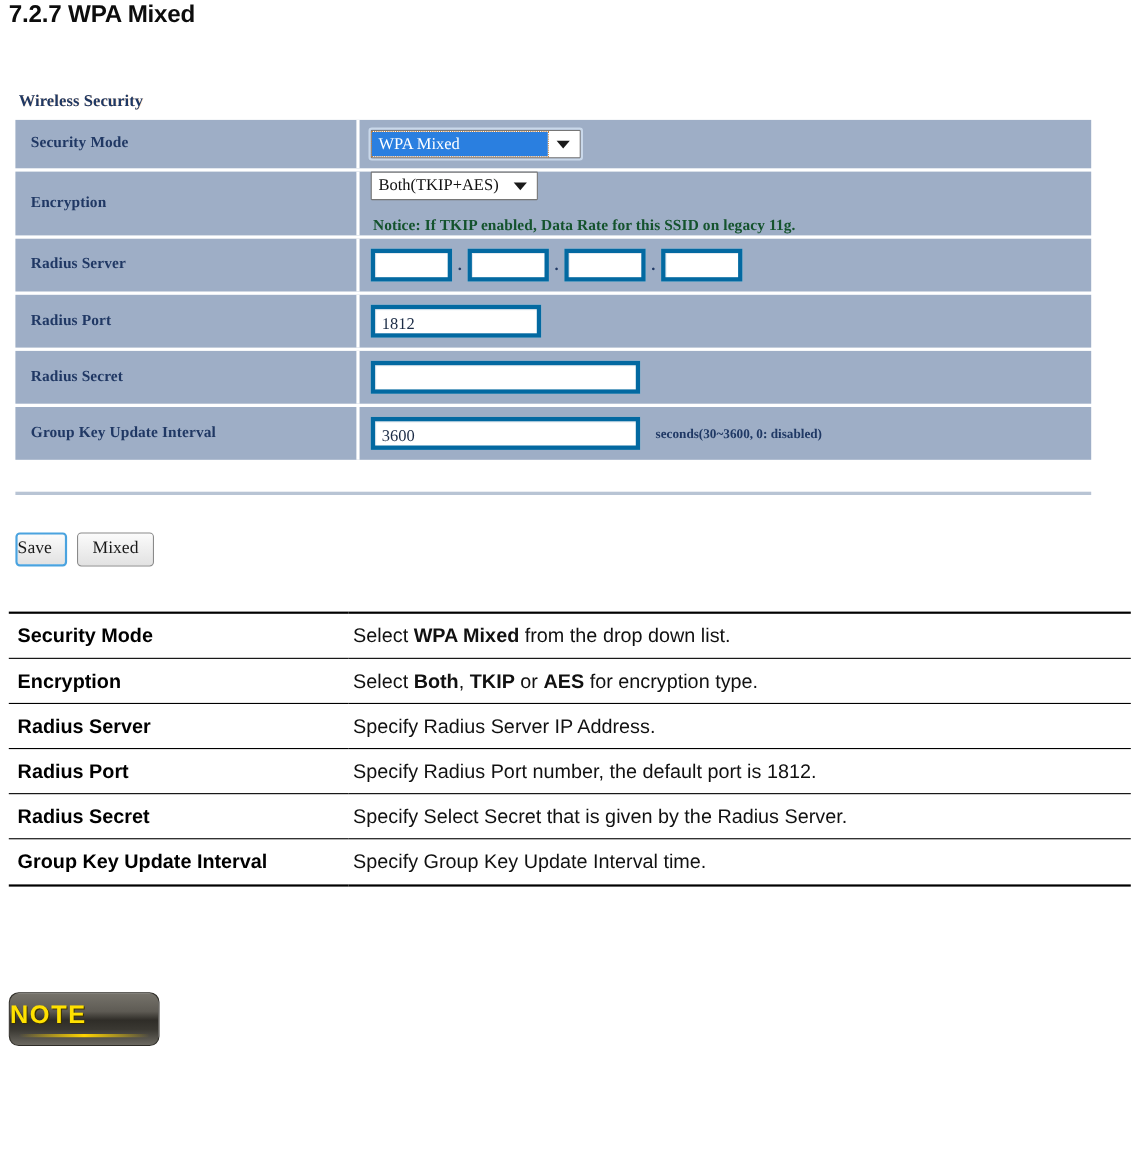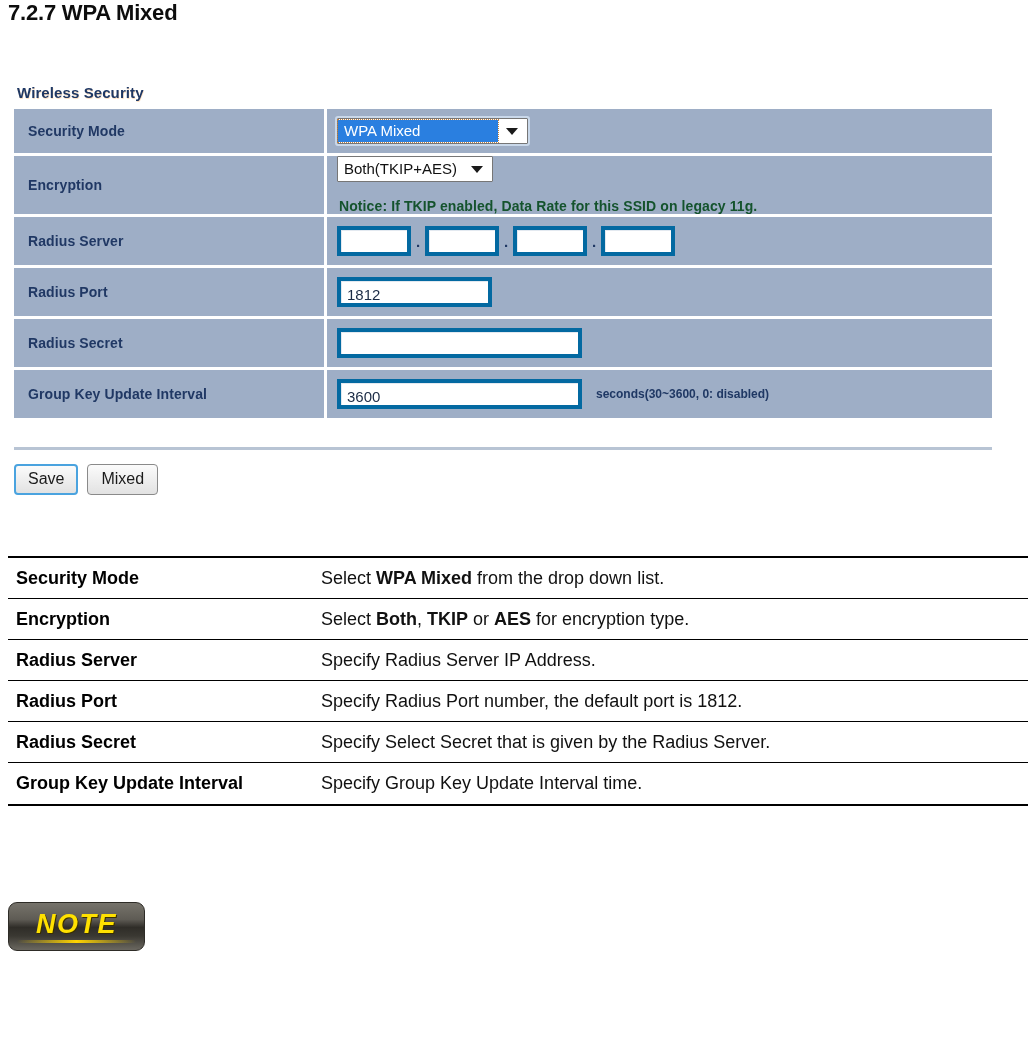--- a/index.html
+++ b/index.html
@@ -26,20 +26,21 @@
     letter-spacing: -0.2px;
     color: #0d0d0d;
   }
 
   
   .config-shot {
     position: absolute;
     left: 14px;
     top: 84px;
     width: 776px;
+    font-family: Liberation Serif, serif;
   }
   .ws-heading {
     font-size: 15px;
     font-weight: bold;
     color: #1f3864;
     letter-spacing: 0.1px;
     margin: 0 0 5px 3px;
     text-shadow: 0.5px 0.5px 0 rgba(255,170,80,0.35);
   }
   .cfg-table {
@@ -169,21 +170,22 @@
     color: #1a1a1a;
     background: linear-gradient(#fbfbfb, #e2e2e2);
     border: 1px solid #8a8a8a;
     border-radius: 4px;
     padding: 5px 13px 6px 13px;
     margin-right: 9px;
     line-height: 18px;
   }
   .btn.primary {
     border: 2px solid #4aa3df;
-    padding: 4px 12px 5px 12px;
+    padding: 4px 12px 5px 0;
+    margin-top: 20px;
   }
 
   
   .desc-table {
     position: absolute;
     left: 8px;
     top: 556px;
     width: 1020px;
     border-collapse: collapse;
     table-layout: fixed;
@@ -235,28 +237,27 @@
     left: 6%;
     right: 6%;
     bottom: 7px;
     height: 3px;
     background: linear-gradient(90deg, rgba(255,214,0,0) 0%, #ffd400 50%, rgba(255,214,0,0) 100%);
     border-radius: 2px;
   }
   .note-badge .note-word {
     position: absolute;
     left: 0; right: 0; top: 6px;
-    text-align: center;
-    font-size: 27px;
+    text-align: left;
+    font-size: 23px;
     font-weight: bold;
     color: #ffe100;
     letter-spacing: 1.5px;
     font-family: "Liberation Sans", sans-serif;
     text-shadow: 1px 1px 0 #3a3000;
-    font-style: italic;
   }
   .note-text {
     font-size: 18px;
     color: #111;
     line-height: 1.72;
     margin-top: 2px;
   }
   .note-first-line {
     display: inline;
     margin-left: 24px;

